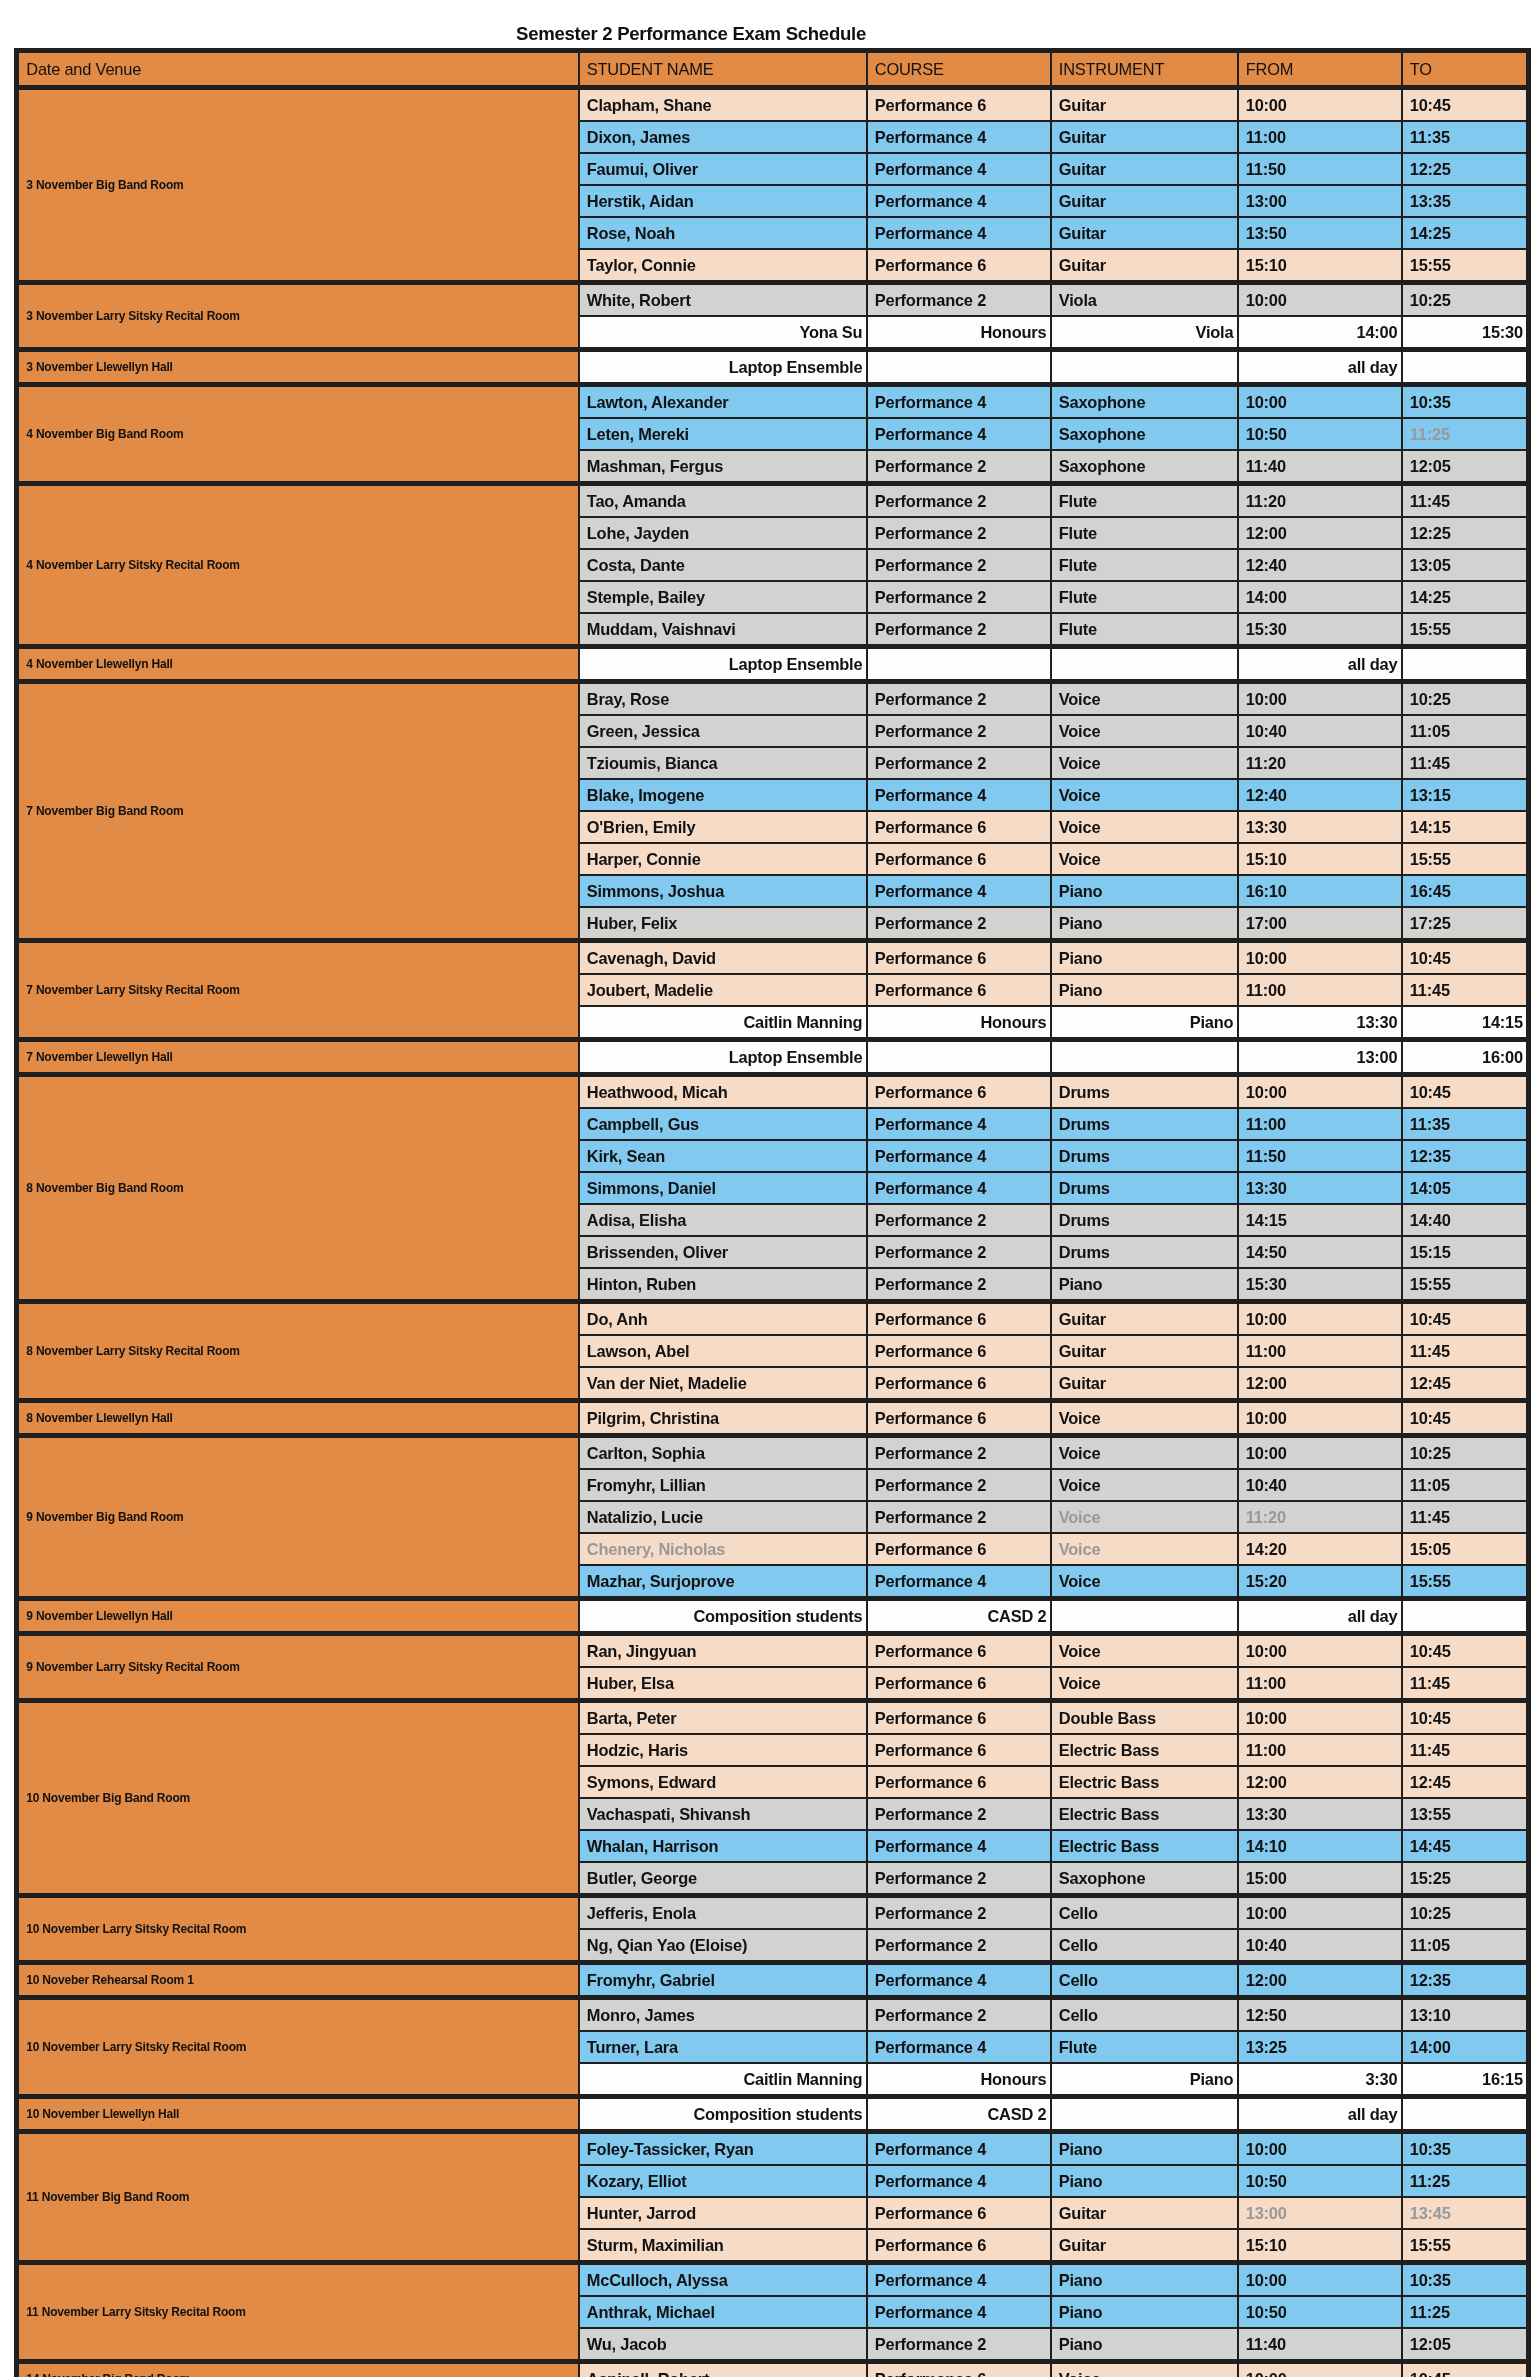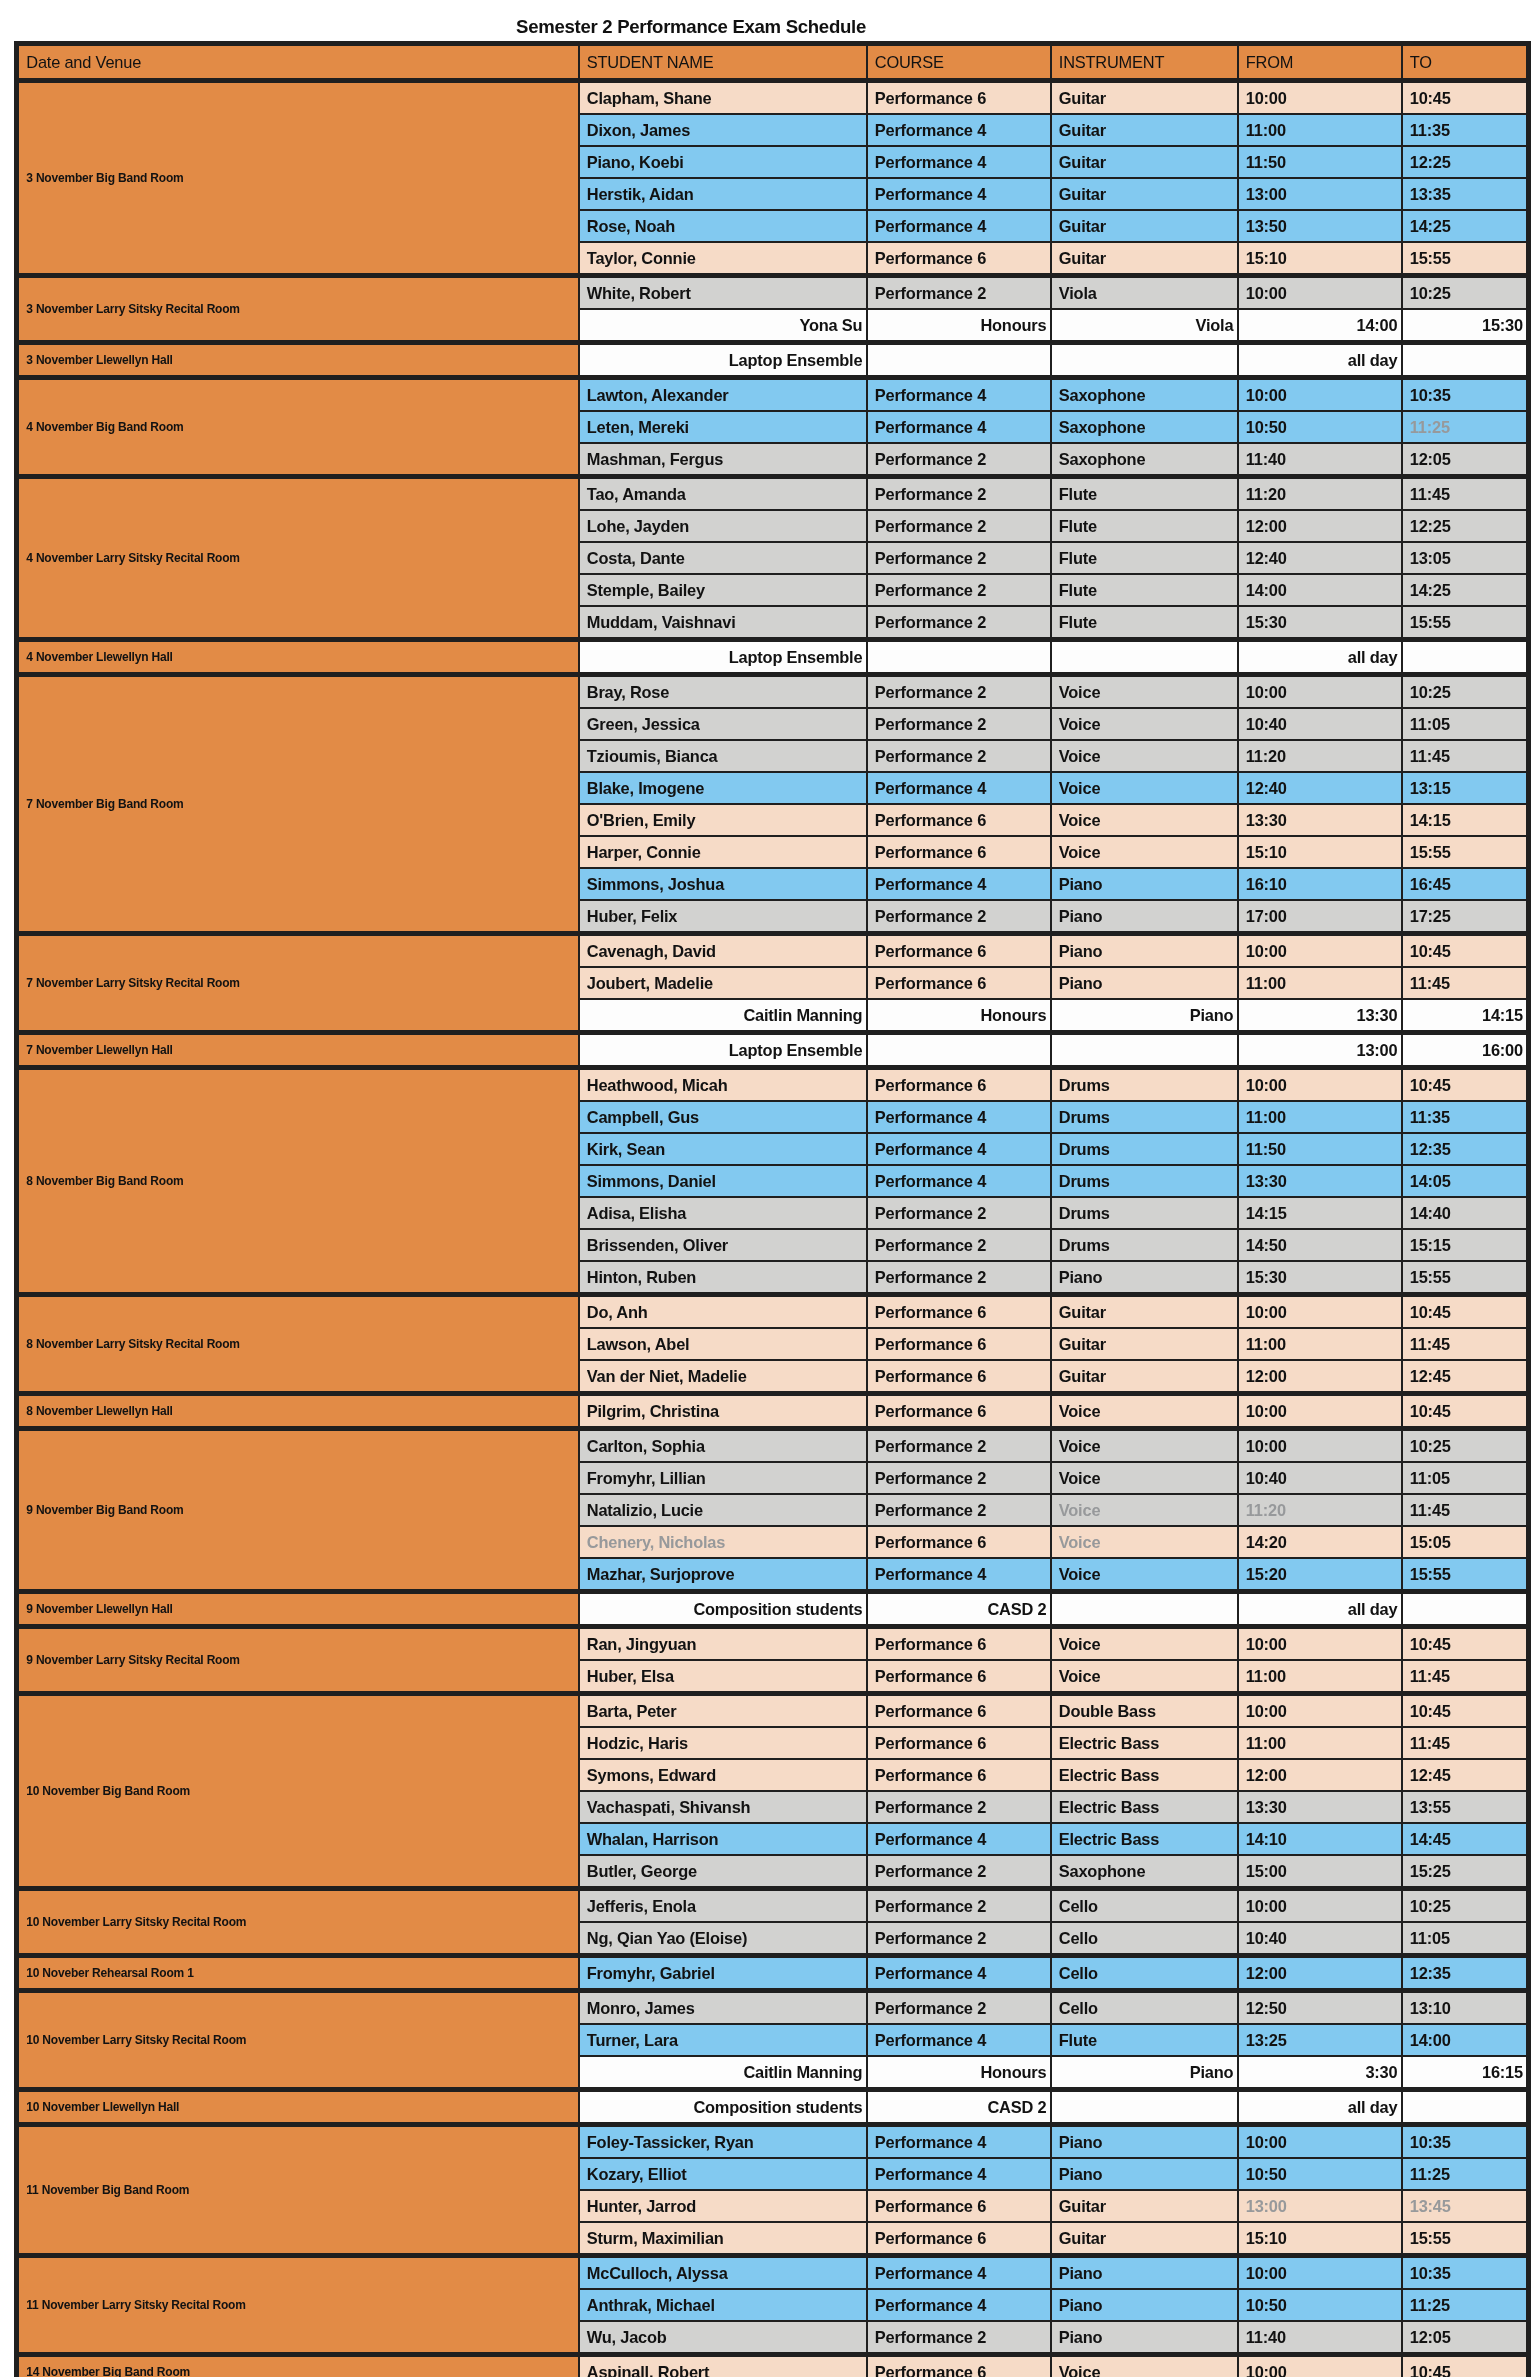--- a/index.html
+++ b/index.html
@@ -1,17 +1,17 @@
 <!DOCTYPE html>
 <html style="--orange: #E28B46; --peach: #F6DBC7; --blue: #82C9F0; --gray: #D2D2D0; --white: #FDFDFD; --muted_text: #97999B; --border: #1F1F1F;font-size:8.8px"><head>
 <meta charset="utf-8">
 <style>
   html,body{margin:0;padding:0;background:#ffffff;}
   body{width:1537px;min-height:2377px;font-family:"Liberation Sans",sans-serif;-webkit-font-smoothing:antialiased;}
-  .page-title{width:1382px;text-align:center;padding-top:16px;font-size:18.6px;font-weight:700;color:#111;letter-spacing:-0.3px;}
+  .page-title{width:1382px;text-align:center;padding-top:23px;font-size:18.6px;font-weight:700;color:#111;letter-spacing:-0.3px;}
   table.schedule{margin:3.3px 0 0 14.2px;border-collapse:collapse;table-layout:fixed;width:1512px;border:5px solid var(--border,#1c1c1c);}
   th,td{border:2.2px solid var(--border,#1c1c1c);border-left-width:2.7px;border-right-width:2.7px;
         font-size:16.4px;font-weight:600;letter-spacing:-0.2px;color:#121212;
         padding:0 3.3px 0 7.1px;white-space:nowrap;overflow:hidden;text-align:left;vertical-align:middle;}
   thead th{background:var(--orange,#e28b46);height:32px;font-weight:400;}
   td{height:30px;}
   td.venue{background:var(--orange,#e28b46);font-weight:700;font-size:12px;}
   tr.group-start td{border-top-width:5px;}
   .tone-peach{background:var(--peach,#f6dbc7);}
   .tone-blue{background:var(--blue,#82c9f0);}
@@ -53,21 +53,21 @@
         <td class="tone-peach">10:45</td>
       </tr>
       <tr>
         <td class="tone-blue">Dixon, James</td>
         <td class="tone-blue">Performance 4</td>
         <td class="tone-blue">Guitar</td>
         <td class="tone-blue">11:00</td>
         <td class="tone-blue">11:35</td>
       </tr>
       <tr>
-        <td class="tone-blue">Piano, Koebi</td>
+        <td class="tone-blue">Faumui, Oliver</td>
         <td class="tone-blue">Performance 4</td>
         <td class="tone-blue">Guitar</td>
         <td class="tone-blue">11:50</td>
         <td class="tone-blue">12:25</td>
       </tr>
       <tr>
         <td class="tone-blue">Herstik, Aidan</td>
         <td class="tone-blue">Performance 4</td>
         <td class="tone-blue">Guitar</td>
         <td class="tone-blue">13:00</td>

